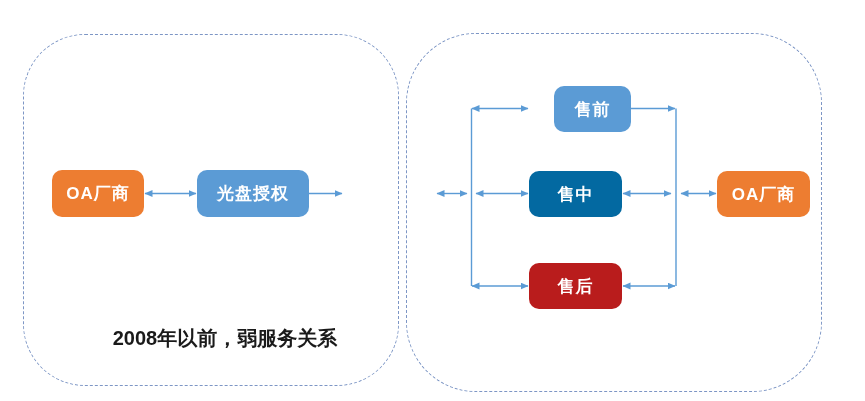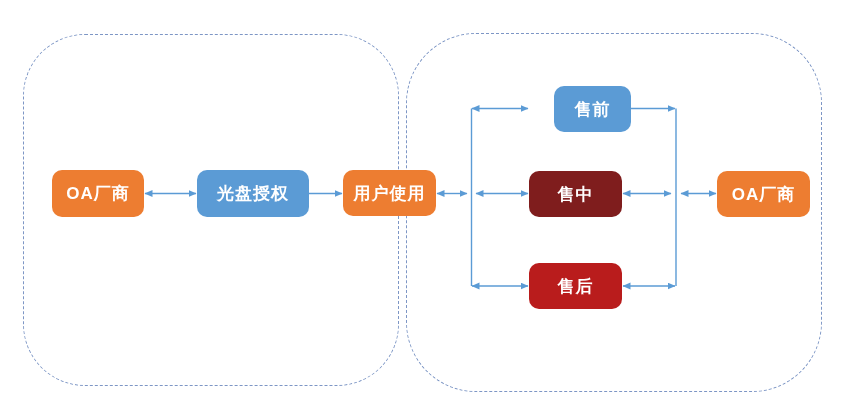--- a/index.html
+++ b/index.html
@@ -99,25 +99,25 @@
     <g stroke="#5B9BD5" stroke-width="1.4" fill="none">
       <line x1="471.5" y1="108.5" x2="471.5" y2="286"></line>
       <line x1="676" y1="108.5" x2="676" y2="286"></line>
     </g>
   </svg>
 
   <div class="node oa-left" style="background: rgb(237, 125, 49);">OA厂商</div>
 
   <div class="node disc-auth" style="background: rgb(91, 155, 213);">光盘授权</div>
 
-  <div class="node user-use" style="background: rgb(237, 125, 49);">用户使用</div>
 
   <div class="node pre-sale" style="background: rgb(91, 155, 213);">售前</div>
 
-  <div class="node mid-sale" style="background: #7f1d1d;">售中</div>
+  <div class="node mid-sale" style="background: #0369a1;">售中</div>
 
   <div class="node after-sale" style="background: #b91c1c; font-family: Liberation Mono, monospace;">售后</div>
 
   <div class="node oa-right" style="background: rgb(237, 125, 49);">OA厂商</div>
 
+  <div class="caption left-caption">2008年以前，弱服务关系</div>
 
 
 </div>
 
 </body></html>

